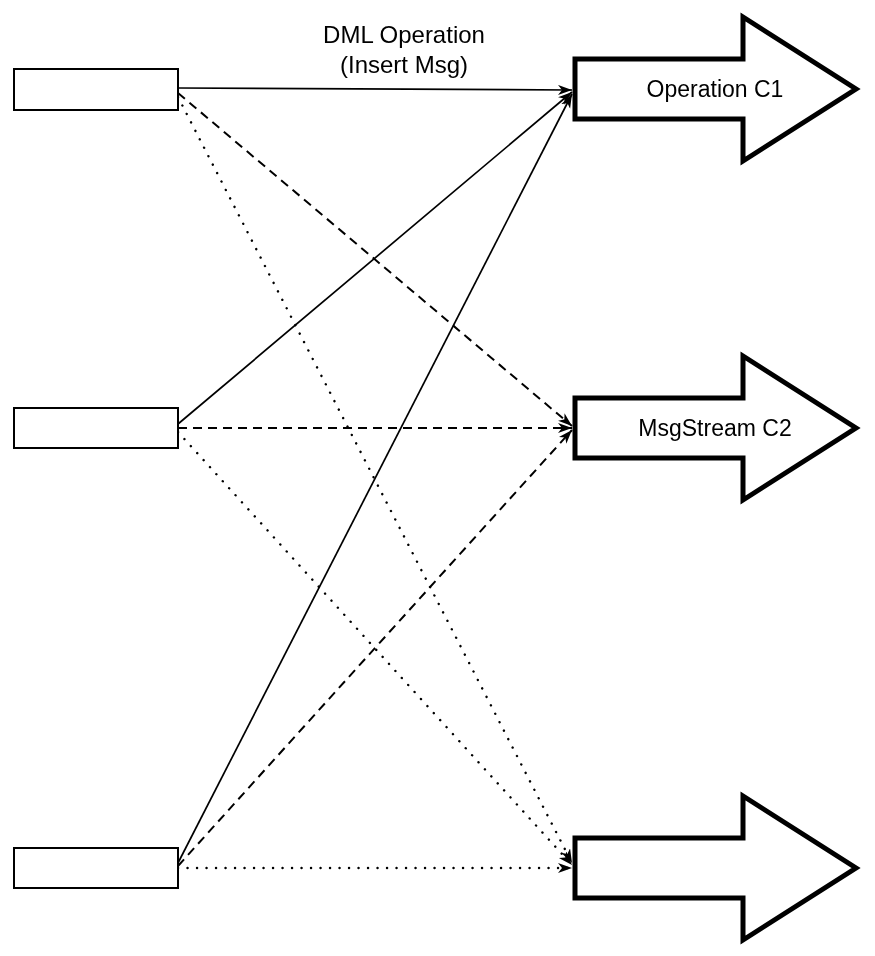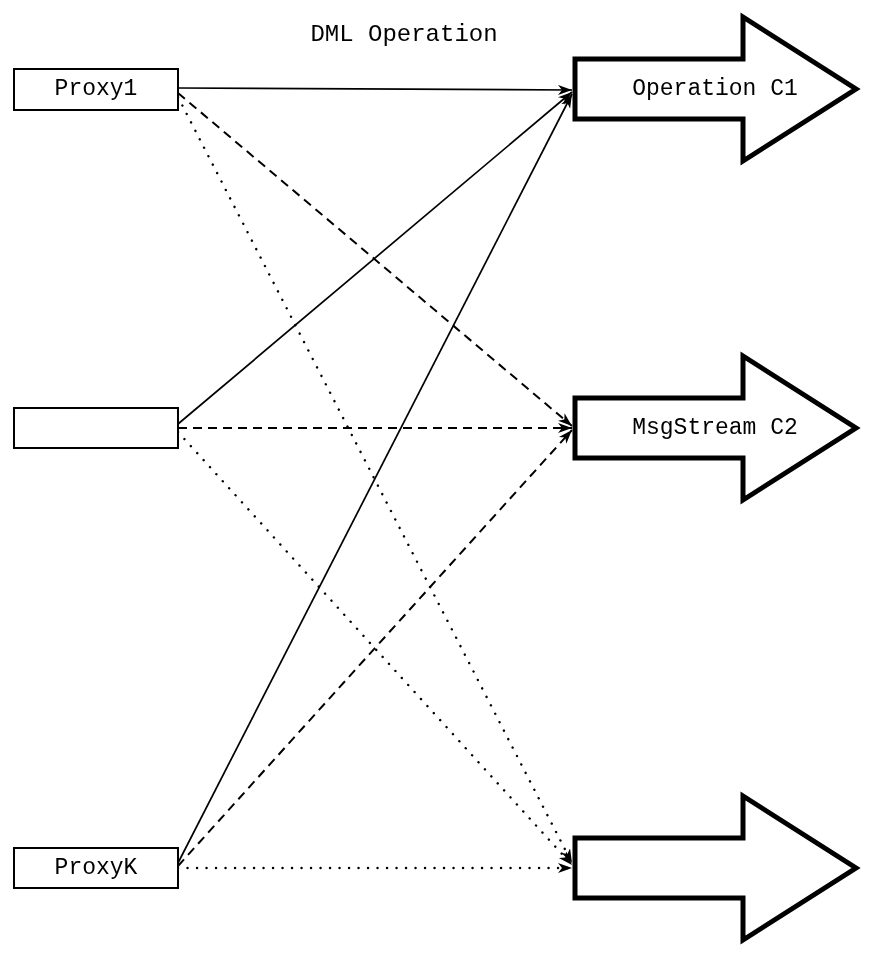--- a/index.html
+++ b/index.html
@@ -5,21 +5,21 @@
   html, body {
     margin: 0;
     padding: 0;
     background: #ffffff;
   }
   .canvas {
     position: relative;
     width: 875px;
     height: 956px;
     background: #ffffff;
-    font-family: Liberation Mono, monospace;
+    font-family: Liberation Sans, sans-serif;
     color: #000000;
     overflow: hidden;
   }
   .canvas svg {
     position: absolute;
     left: 0;
     top: 0;
   }
   .conn {
     stroke: #000000;
@@ -89,21 +89,20 @@
     <rect class="shape proxy-rect" x="14" y="408" width="164" height="40"></rect>
     <rect class="shape proxy-rect" x="14" y="848" width="164" height="40"></rect>
 
     <path class="shape stream-arrow" d="M575,59 L743,59 L743,17 L856,89 L743,161 L743,119 L575,119 Z"></path>
     <path class="shape stream-arrow" d="M575,398 L743,398 L743,356 L856,428 L743,500 L743,458 L575,458 Z"></path>
     <path class="shape stream-arrow" d="M575,838 L743,838 L743,796 L856,868 L743,940 L743,898 L575,898 Z"></path>
   </svg>
 
   <div class="title">
     <div>DML Operation</div>
+    <div>(Insert Msg)</div>
   </div>
 
-  <div class="label proxy-label" style="top:76px;">Proxy1</div>
-  <div class="label proxy-label" style="top:855px;">ProxyK</div>
 
   <div class="label stream-label" style="top:76px;">Operation C1</div>
   <div class="label stream-label" style="top:415px;">MsgStream C2</div>
 
 </div>
 
 </body></html>

